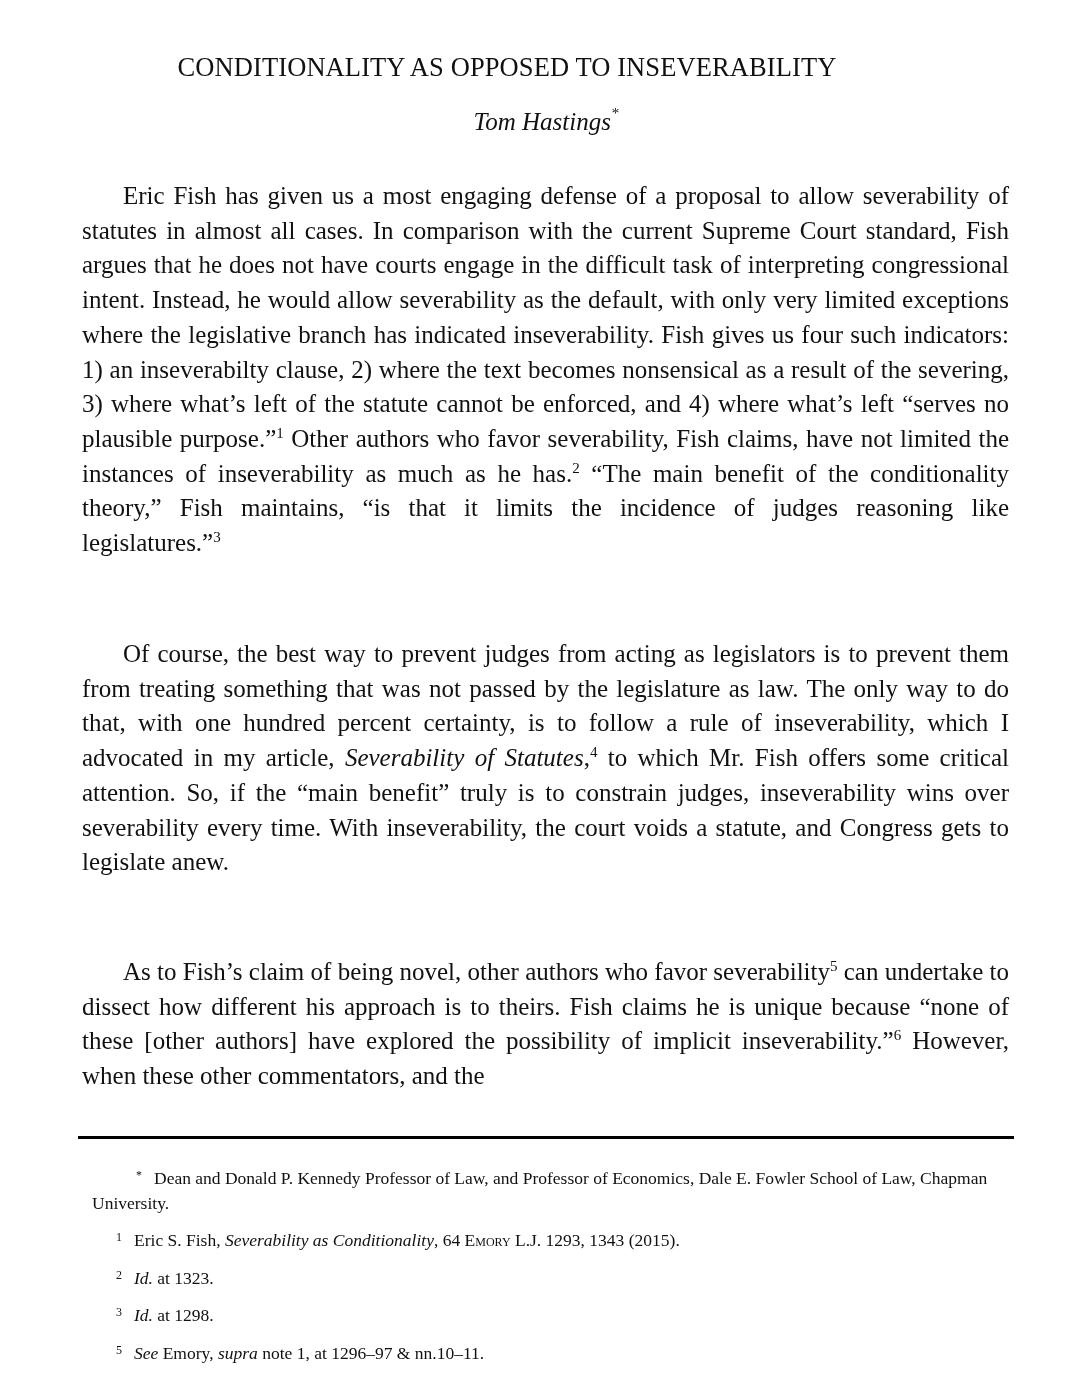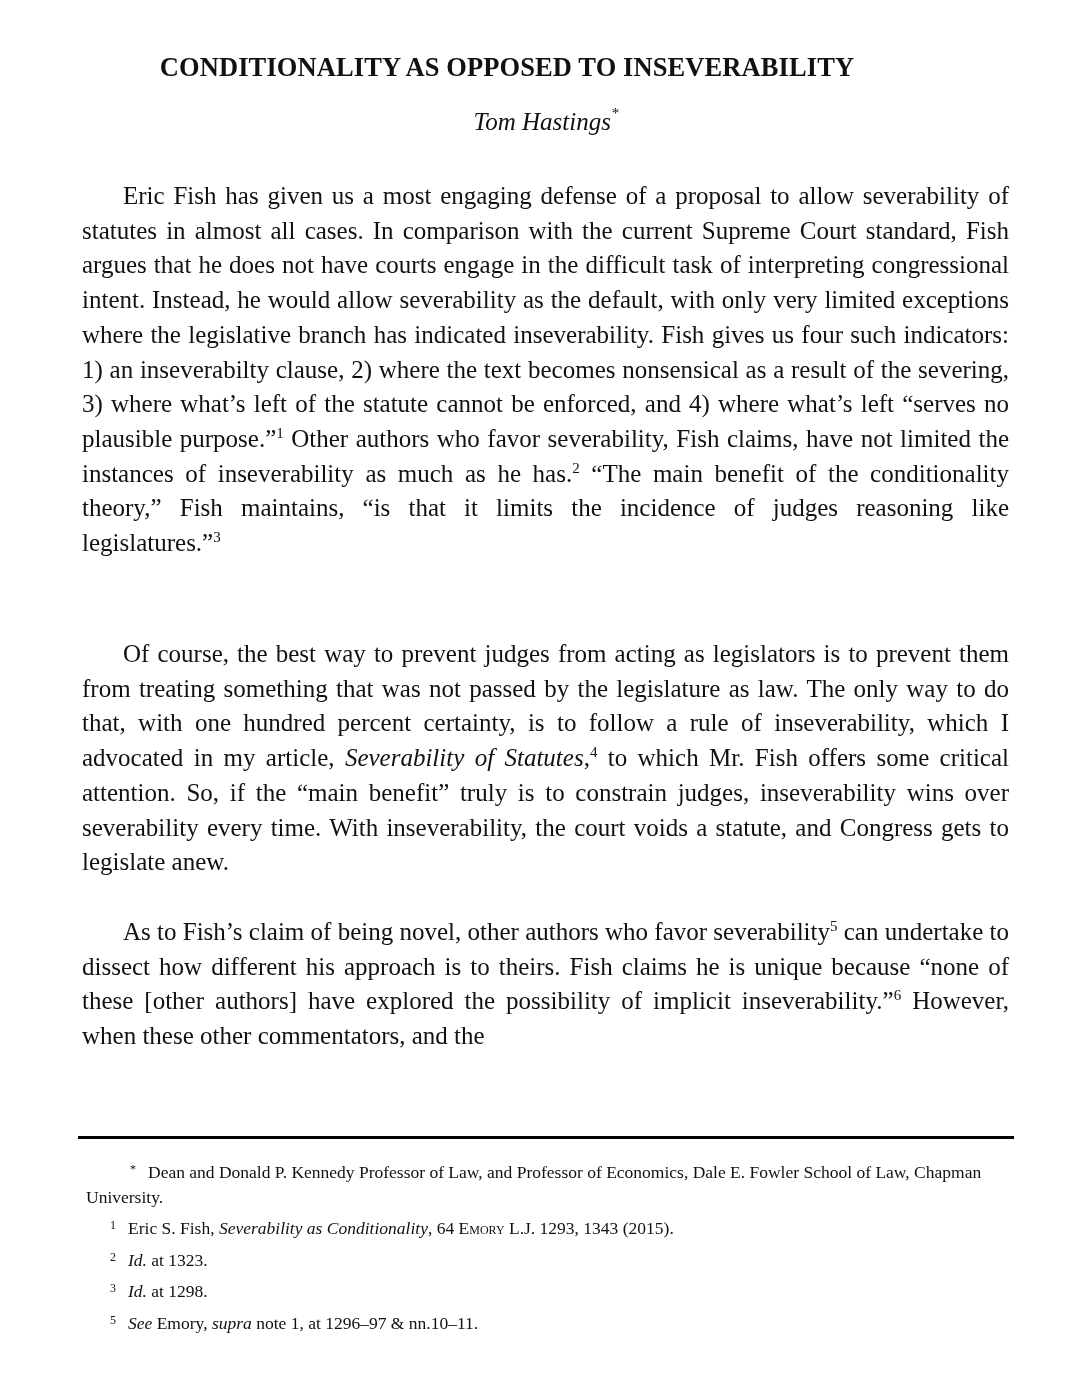--- a/index.html
+++ b/index.html
@@ -1,32 +1,32 @@
 <!DOCTYPE html>
 <html><head>
 <meta charset="utf-8">
 <style>
   html, body { margin: 0; padding: 0; background: #ffffff; }
   body { width: 1082px; height: 1400px; position: relative; overflow: hidden;
          font-family: "Liberation Serif", serif; color: #111; }
   .title { position: absolute; top: 52px; left: 0; width: 1014px; text-align: center;
-           font-weight: bold; font-size: 26.5px; letter-spacing: 0.1px; }
+           font-weight: normal; font-size: 26.5px; letter-spacing: 0.1px; }
   .author { position: absolute; top: 108px; left: 0; width: 1092px; text-align: center;
             font-style: italic; font-size: 25px; }
   .author sup { font-size: 15px; position: relative; top: -3px; }
   .body { position: absolute; left: 82px; width: 927px; font-size: 25px; line-height: 34.7px;
           text-align: justify; }
   .body p { margin: 0; text-indent: 41px; }
   .p1 { top: 179px; }
   .p2 { top: 637px; }
-  .p3 { top: 915px; }
+  .p3 { top: 955px; }
   .body sup { font-size: 15px; line-height: 0; vertical-align: 0; position: relative; top: -9px; }
   .rule { position: absolute; top: 1136px; left: 78px; width: 936px; height: 3px; background: #000; }
   .notes { position: absolute; top: 1153px; left: 82px; width: 930px; font-size: 17.5px; line-height: 24.5px; }
-  .note { margin: 4px; }
+  .note { margin: 10px; }
   .note .mark { display: inline-block; width: 30px; text-align: right; padding-right: 12px;
                 font-size: 12px; vertical-align: 5px; }
   .note1 .mark { width: 50px; }
   .note1 { text-indent: 0; }
   .sc { font-variant: small-caps; }
 </style>
 </head>
 <body>
 
 <div class="title">CONDITIONALITY AS OPPOSED TO INSEVERABILITY</div>

